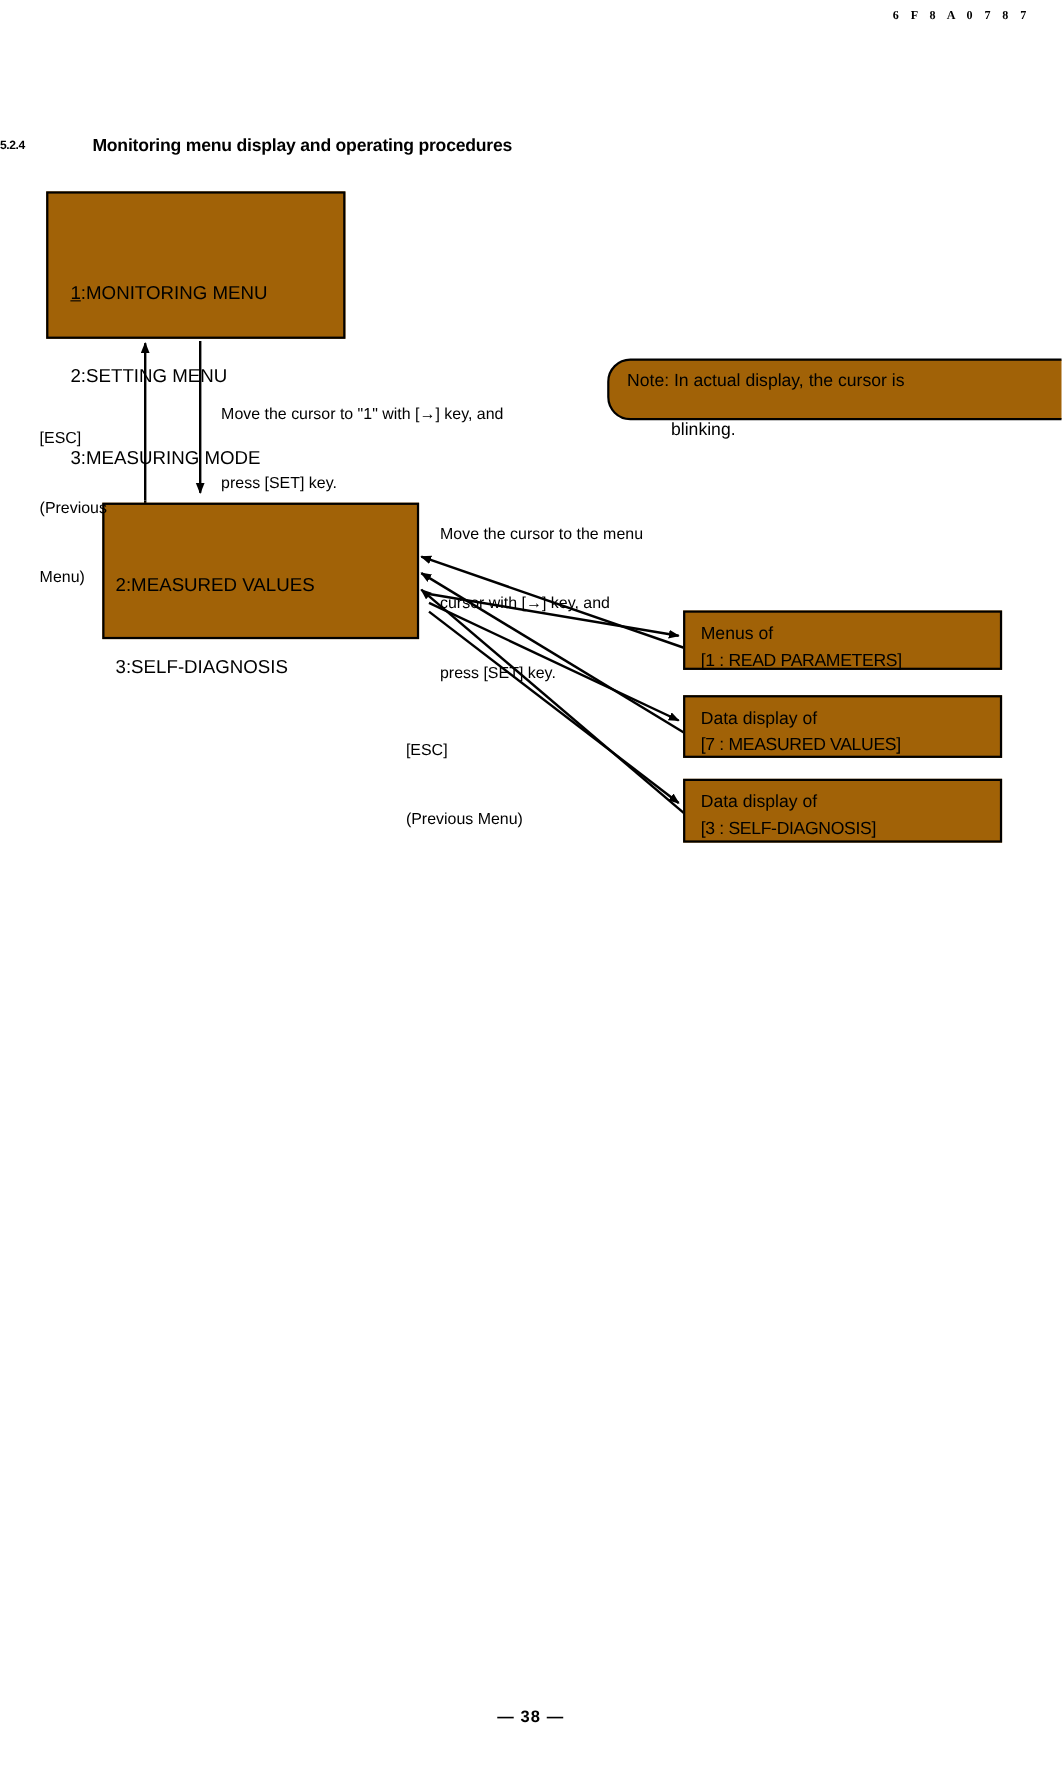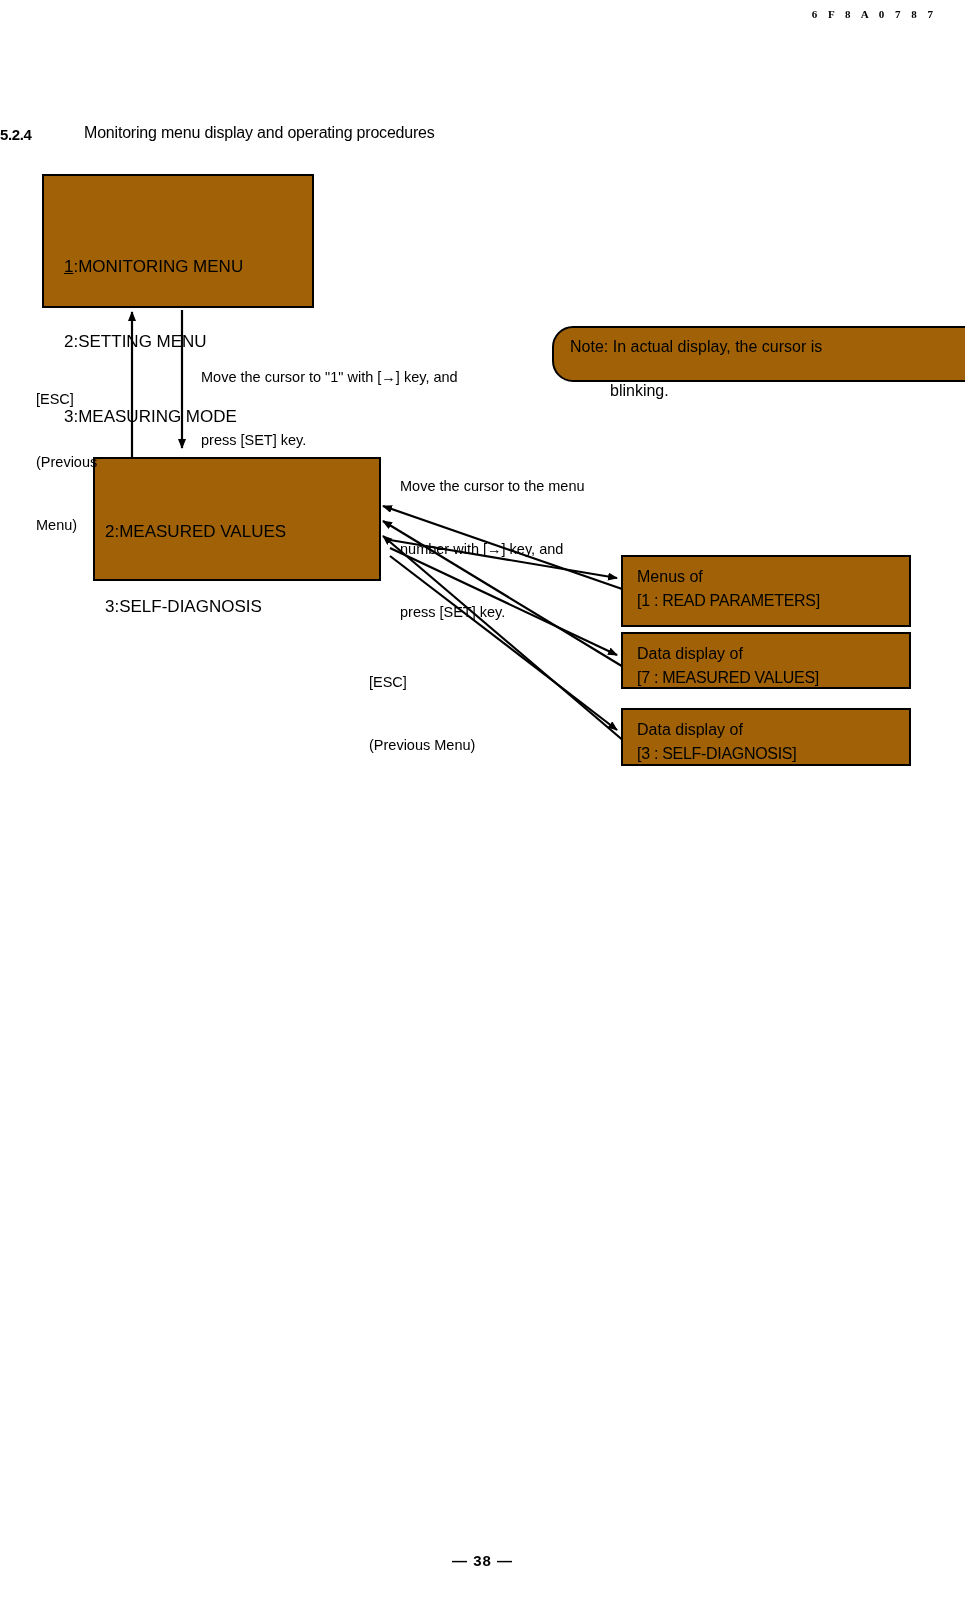--- a/index.html
+++ b/index.html
@@ -29,31 +29,31 @@
     font-size: 11px;
     font-weight: bold;
     letter-spacing: 4px;
     white-space: pre;
   }
   
   .sec-num {
     position: absolute;
     left: 0px;
     top: 126px;
-    font-size: 15px;
+    font-size: 11px;
     font-weight: bold;
     font-family: "Liberation Sans", sans-serif;
     letter-spacing: -0.4px;
   }
   .sec-title {
     position: absolute;
     left: 84px;
     top: 124px;
     font-size: 16px;
-    font-weight: normal;
+    font-weight: bold;
     font-family: "Liberation Sans", sans-serif;
     letter-spacing: -0.2px;
   }
   
   .box {
     position: absolute;
     border: 2px solid #000;
     background: #a16207;
     box-sizing: border-box;
   }
@@ -97,21 +97,21 @@
     display: block;
     padding-left: 40px;
     margin-top: 22px;
   }
   
   .result-box {
     padding: 8px 0 0 14px;
     font-size: 16px;
     line-height: 24px;
   }
-  #result-box-1 { left: 621px; top: 555px; width: 290px; height: 72px; }
+  #result-box-1 { left: 621px; top: 555px; width: 290px; height: 54px; }
   #result-box-2 { left: 621px; top: 632px; width: 290px; height: 57px; }
   #result-box-3 { left: 621px; top: 708px; width: 290px; height: 58px; }
   .rb-l2 { letter-spacing: -0.3px; }
   
   .annot {
     position: absolute;
     font-size: 14.5px;
     line-height: 21px;
     font-family: "Liberation Sans", sans-serif;
     white-space: pre;
@@ -209,21 +209,21 @@
   </div>
 
   <div class="annot" id="annot-esc1">
     <div>[ESC]</div>
     <div>(Previous</div>
     <div>Menu)</div>
   </div>
 
   <div class="annot" id="annot-move2">
     <div>Move the cursor to the menu</div>
-    <div>number with [→] key, and</div>
+    <div>cursor with [→] key, and</div>
     <div>press [SET] key.</div>
   </div>
 
   <div class="annot" id="annot-esc2">
     <div>[ESC]</div>
     <div>(Previous Menu)</div>
   </div>
 
   <div class="footer">—  38  —</div>
 </div>

